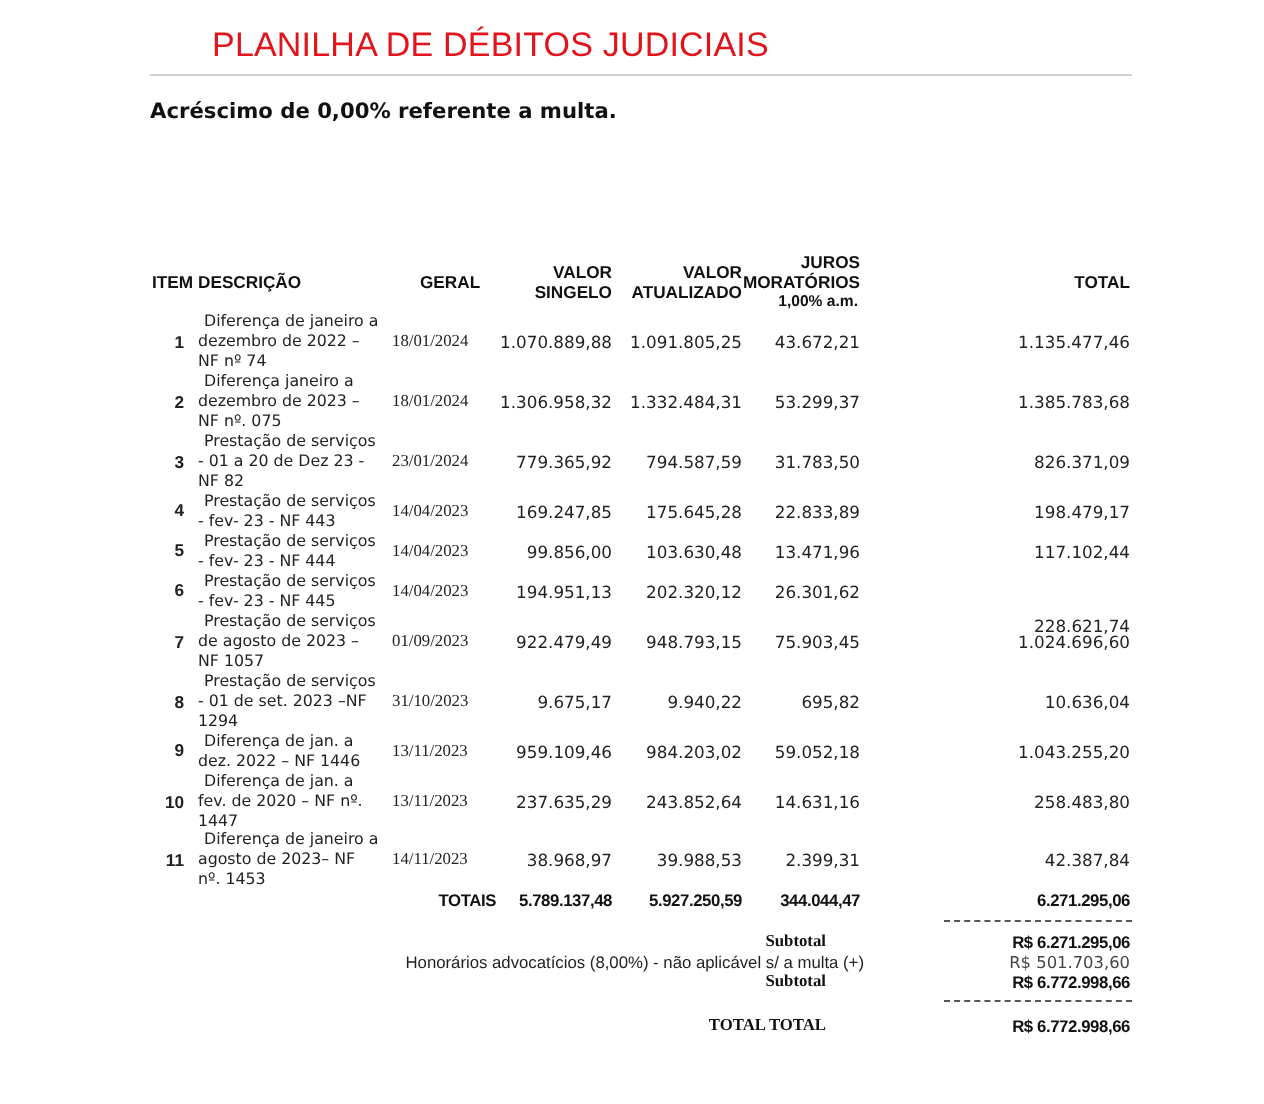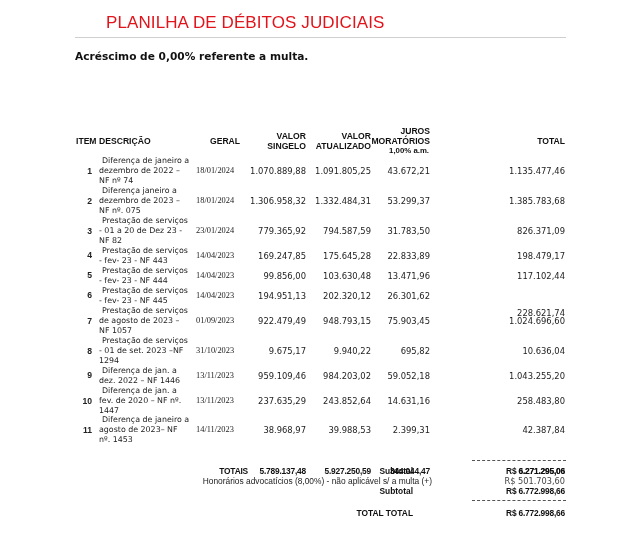--- a/index.html
+++ b/index.html
@@ -18,24 +18,24 @@
   .num { text-align: right; }
   .itemno { font-weight: bold; font-family: "Liberation Sans", sans-serif; font-size: 8.6px; width: 16px; text-align: right; left: 76px; }
   .desc { left: 99px; width: 100px; font-size: 7.9px; white-space: normal; line-height: 10px; }
   .desc .l1 { padding-left: 3px; }
   .date { left: 196px; width: 52px; font-family: Liberation Serif, serif; }
   .vs { left: 248px; width: 58px; }
   .va { left: 306px; width: 65px; }
   .jm { left: 371px; width: 59px; }
   .tot { left: 500px; width: 65px; }
 
-  .totals .cell { font-family: "Liberation Sans", sans-serif; font-weight: bold; font-size: 8.4px; color: #111; letter-spacing: -0.2px; margin-top: 21px; }
+  .totals .cell { font-family: "Liberation Sans", sans-serif; font-weight: bold; font-size: 8.4px; color: #111; letter-spacing: -0.2px; }
   .dash { position: absolute; height: 0; border-top: 1px dashed #555; }
   .sum-label { position: absolute; font-family: "Liberation Sans", sans-serif; font-size: 8.4px; line-height: 10px; white-space: nowrap; text-align: right; color: #222; }
-  .sum-label.bold { font-weight: bold; color: #111; }
+  .sum-label.bold { font-weight: bold; color: #111; font-family: Liberation Serif, serif; }
   .sum-val { position: absolute; left: 460px; width: 105px; text-align: right; font-family: "Liberation Sans", sans-serif; font-size: 8.4px; line-height: 10px; white-space: nowrap; }
   .sum-val.bold { font-weight: bold; color: #111; letter-spacing: -0.2px; }
   .sum-val.plain { font-family: "DejaVu Sans", sans-serif; color: #444; font-size: 8.2px; }
 </style>
 </head>
 <body>
 
 <div class="title">PLANILHA DE DÉBITOS JUDICIAIS</div>
 <div class="rule"></div>
 

